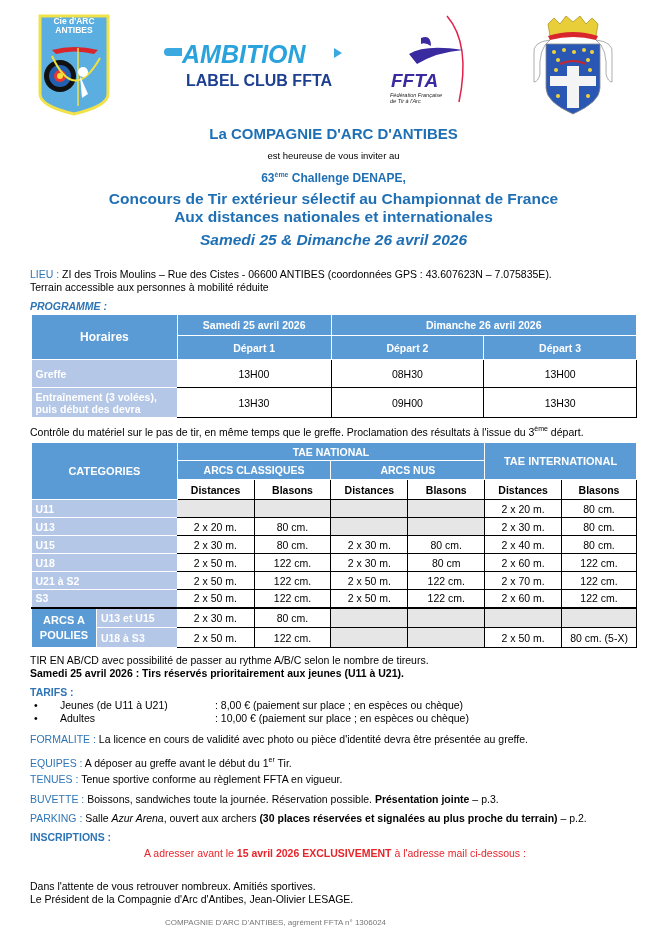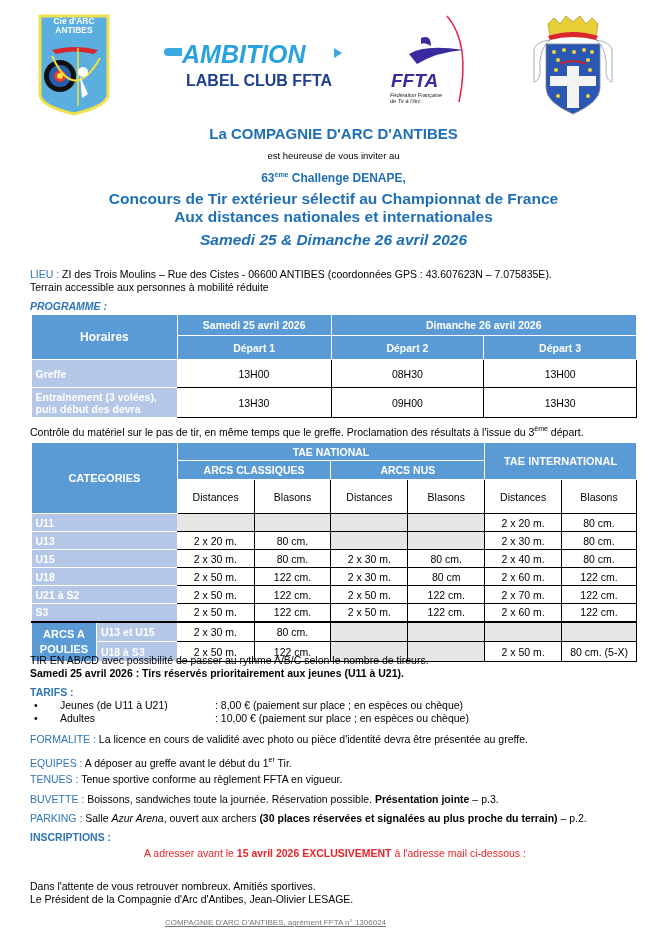--- a/index.html
+++ b/index.html
@@ -28,21 +28,21 @@
   .rowlbl { background: #b4c7e7; color: #fff; font-weight: bold; text-align: left; padding-left: 4px; border-bottom: 1px solid #fff; }
   .cell { border-right: 1px solid #000; border-bottom: 1px solid #000; background: #fff; }
   .gray { background: #e6e6e6; }
 
   .bullet { display: flex; }
   .bullet .dot { width: 30px; padding-left: 4px; }
   .bullet .k { width: 155px; }
 
   .red { color: #e8242a; }
   a.mail { color: #0b3fc3; text-decoration: underline; }
-  .footer { position: absolute; top: 918px; left: 0; width: 551px; text-align: center; font-size: 8px; color: #777; text-decoration: underline; }
+  .footer { position: absolute; top: 918px; left: 0; width: 551px; text-align: center; font-size: 8px; color: #777; }
 </style>
 </head>
 <body>
 
 <div class="logos">
 
   <div class="logo" style="left:38px;top:14px;width:72px;height:102px;">
     <svg width="72" height="102" viewBox="0 0 72 102">
       <path d="M2 2 H70 V80 Q70 92 36 100 Q2 92 2 80 Z" fill="#5aaee0" stroke="#f2e24a" stroke-width="3"></path>
       <path d="M14 36 Q36 30 60 36 L56 40 Q36 35 18 40 Z" fill="#d8262c"></path>
@@ -176,21 +176,21 @@
   <tbody>
       <tr style="height:18px;">
     <td class="hdr" colspan="2" rowspan="3" style="font-size:11px;">CATEGORIES</td>
     <td class="hdr" colspan="4">TAE NATIONAL</td>
     <td class="hdr" colspan="2" rowspan="2" style="font-size:11px;">TAE INTERNATIONAL</td>
   </tr>
   <tr style="height:19px;">
     <td class="hdr" colspan="2">ARCS CLASSIQUES</td>
     <td class="hdr" colspan="2">ARCS NUS</td>
   </tr>
-  <tr style="height:34px;">
+  <tr style="height:20px;font-weight:bold;">
     <td class="cell">Distances</td>
     <td class="cell">Blasons</td>
     <td class="cell">Distances</td>
     <td class="cell">Blasons</td>
     <td class="cell">Distances</td>
     <td class="cell">Blasons</td>
   </tr>
 
   <tr style="height:18px;">
     <td class="rowlbl" colspan="2">U11</td>

